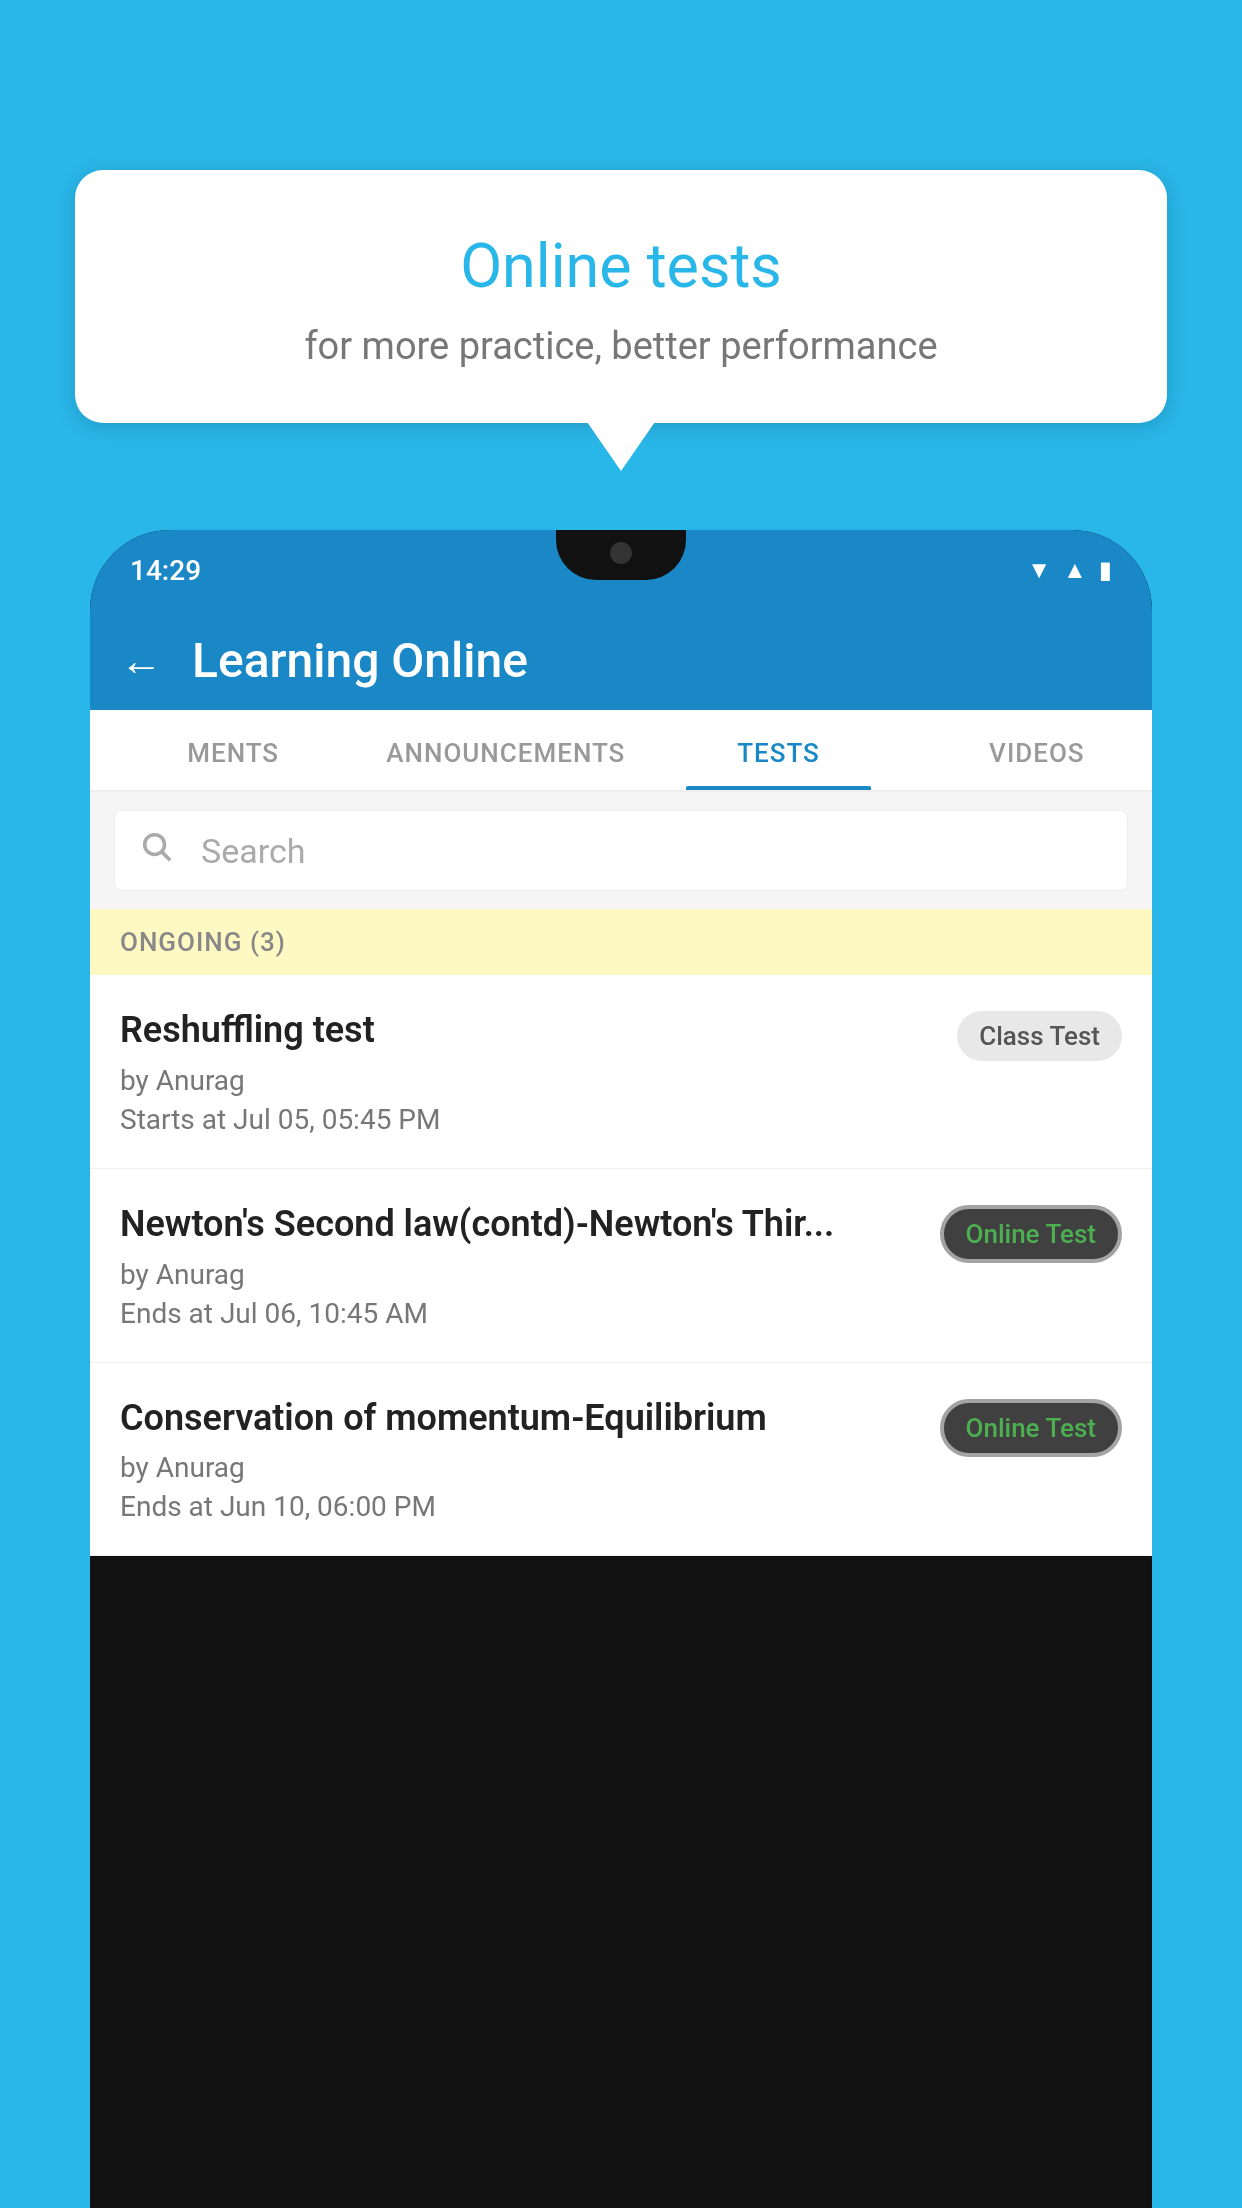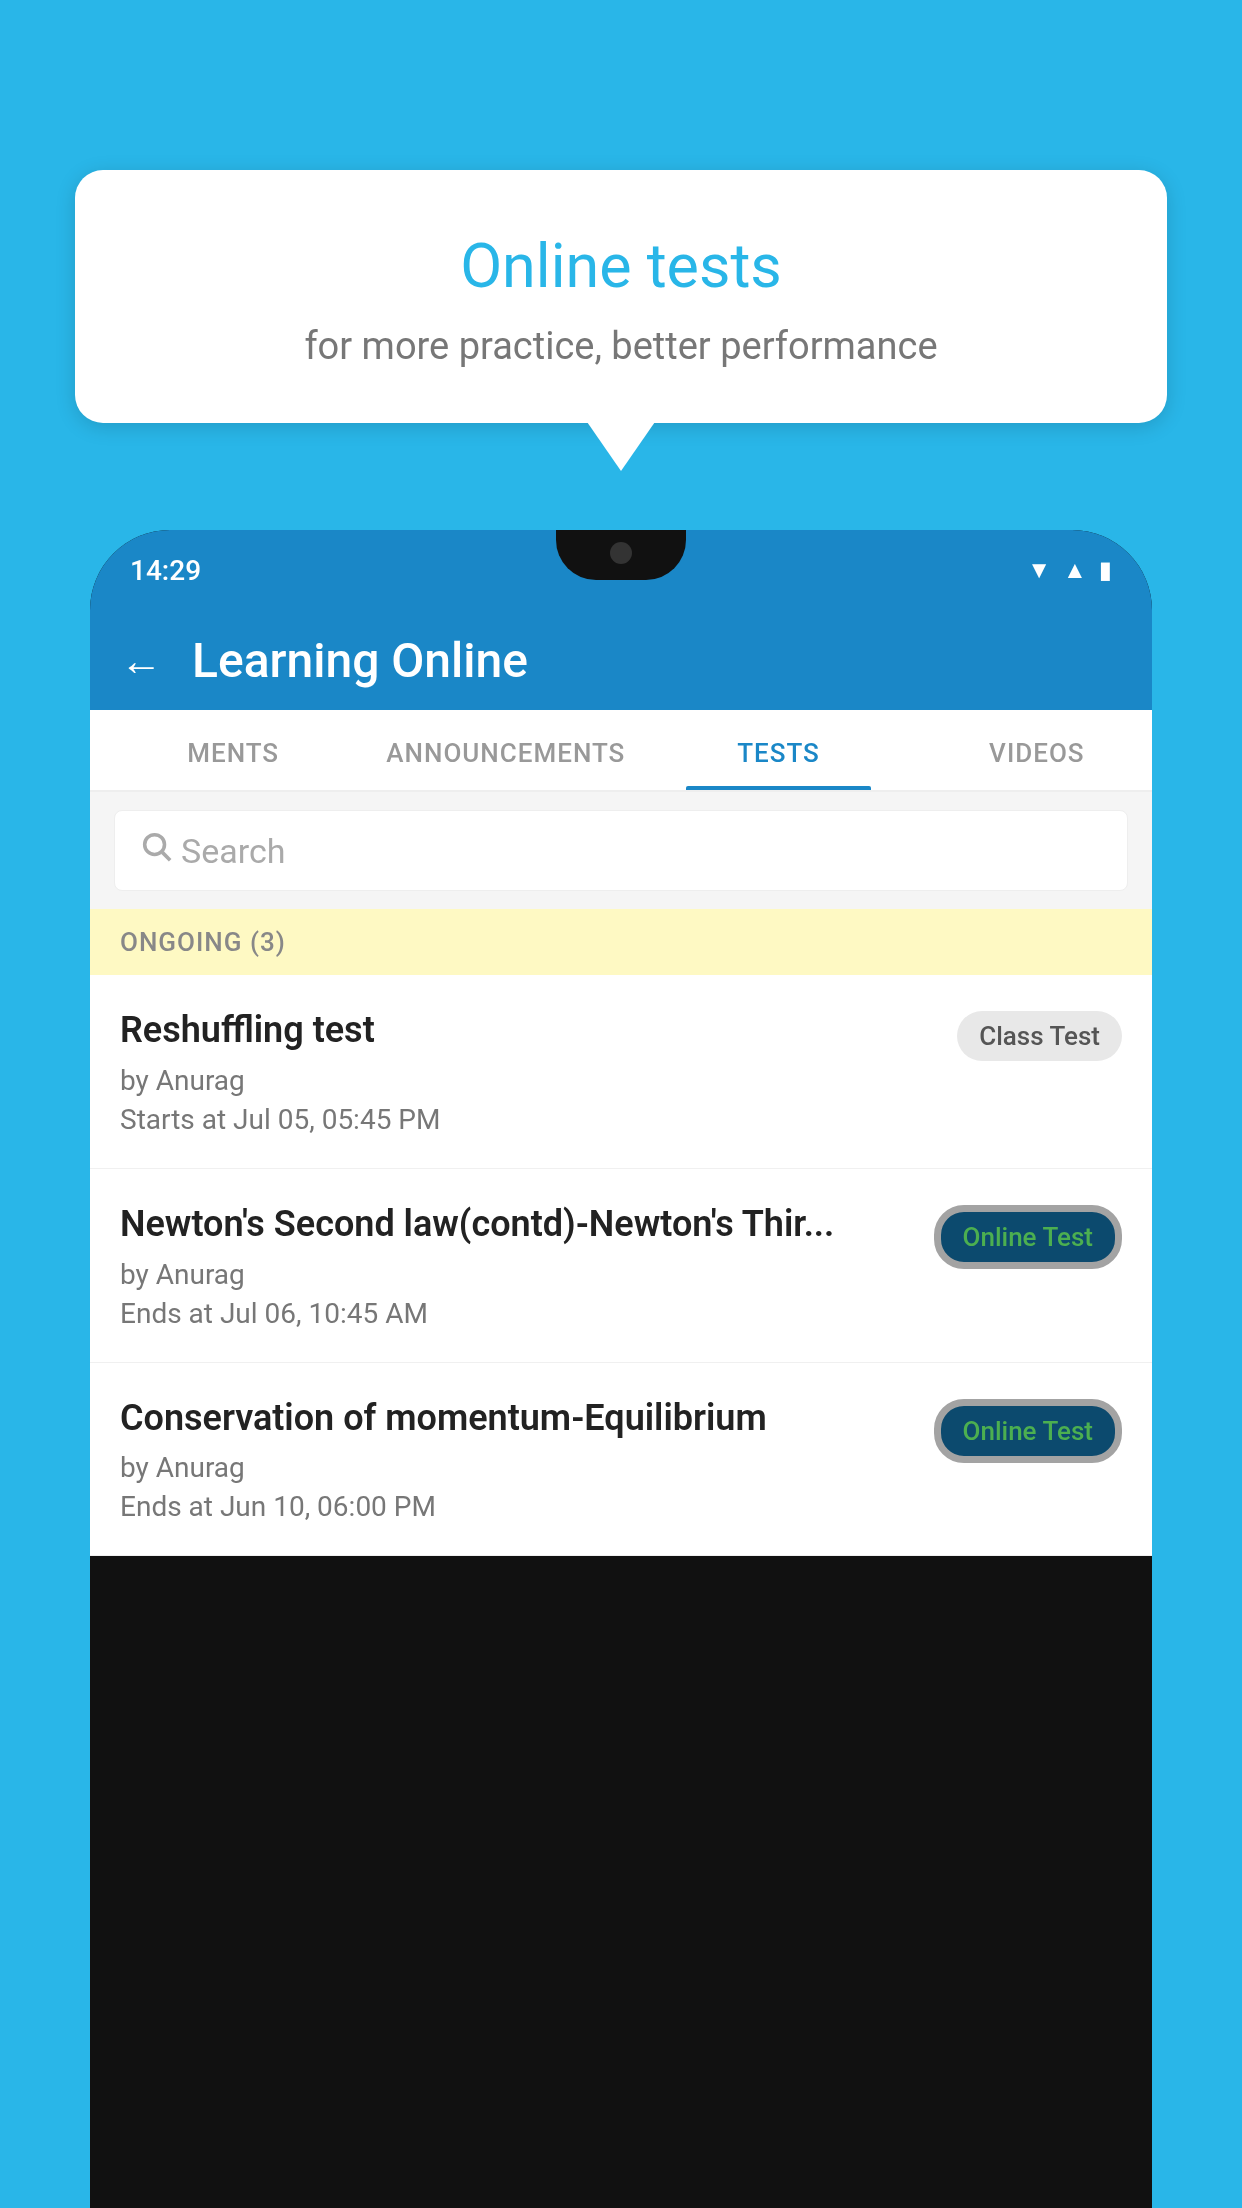--- a/index.html
+++ b/index.html
@@ -178,21 +178,21 @@
       background: #f5f5f5;
       padding: 18px 24px;
     }
 
     .search-box {
       background: white;
       border-radius: 8px;
       display: flex;
       align-items: center;
       padding: 18px 24px;
-      gap: 8px;
+      gap: 28px;
       border: 1px solid #eee;
     }
 
     .search-icon-svg {
       color: #aaa;
       font-size: 36px;
     }
 
     .search-placeholder {
       font-size: 34px;
@@ -254,23 +254,23 @@
       white-space: nowrap;
       margin-top: 4px;
     }
 
     .badge-class {
       background: #e8e8e8;
       color: #555;
     }
 
     .badge-online {
-      background: #0c4a6e;
+      background: #404040;
       color: #4caf50;
-      border: 7px solid #a3a3a3;
+      border: 4px solid #a3a3a3;
     }
 
     .phone-content {
       background: white;
       overflow: hidden;
       position: relative;
     }
   </style>
 </head>
 <body>

